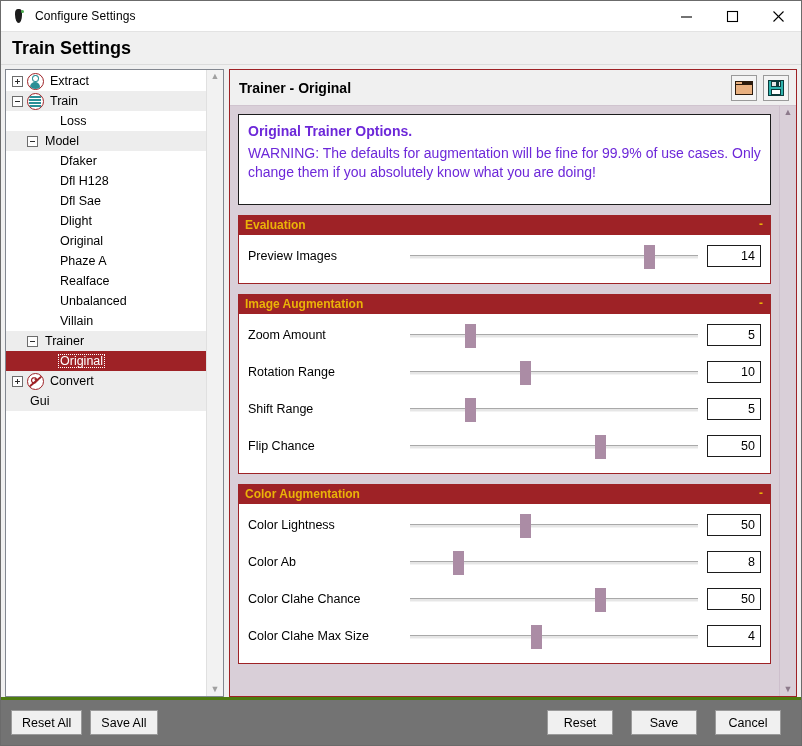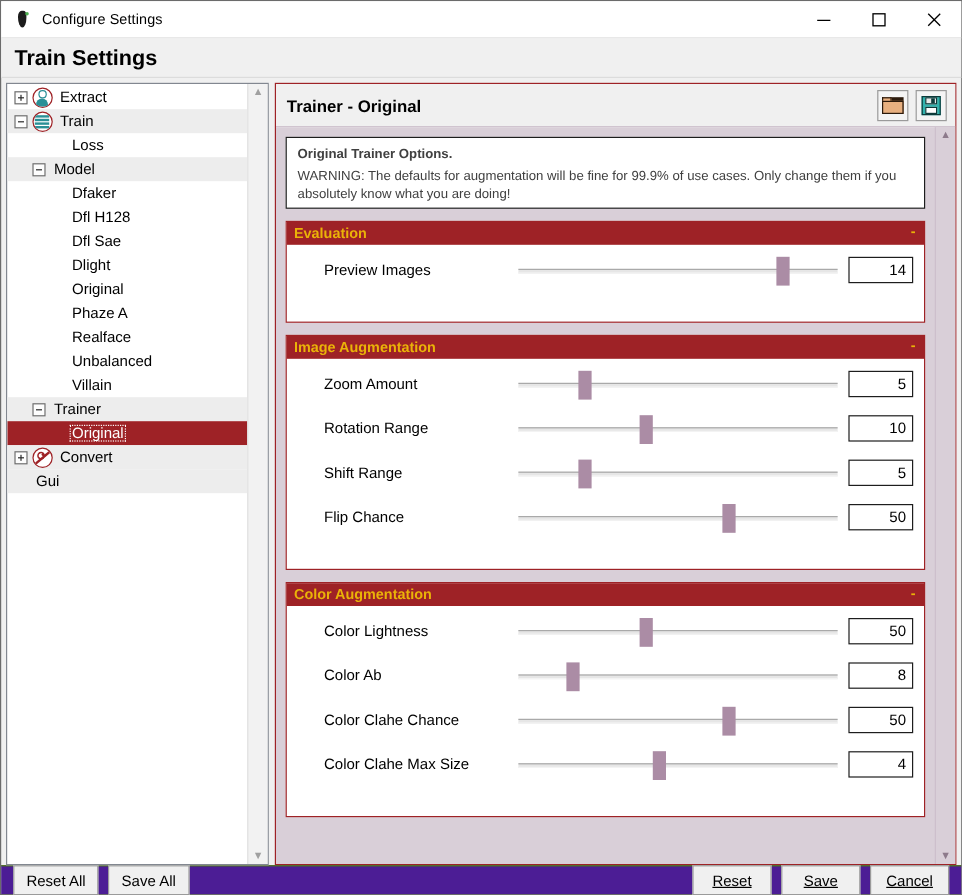--- a/index.html
+++ b/index.html
@@ -250,23 +250,23 @@
     flex: 1 1 auto;
     padding: 8px 8px 8px 8px;
     overflow: hidden;
     min-width: 0;
   }
 
   
   .info-box {
     border: 1px solid #1d1d1d;
     background: #ffffff;
-    padding: 7px 9px 3px 9px;
-    font-size: 11px;
-    color: #404040;
+    padding: 7px 9px 22px 9px;
+    font-size: 14px;
+    color: #6d28d9;
     line-height: 1.35;
   }
   .info-box .ihead { font-weight: bold; }
   .info-box .ibody { margin-top: 3px; }
 
   
   .section {
     margin-top: 10px;
     border: 1px solid #9e2226;
     background: #ffffff;
@@ -278,21 +278,21 @@
     font-weight: bold;
     height: 19px;
     display: flex; align-items: center;
     padding: 0 7px 0 6px;
   }
   .section-head .sh-sp { flex: 1 1 auto; }
   .section-head .collapse {
     font-size: 12px; font-weight: bold; line-height: 1;
     padding-bottom: 2px;
   }
-  .section-body { padding: 3px 9px 24px 9px; margin-left: 22px; }
+  .section-body { padding: 3px 9px 8px 9px; }
 
   .opt-row {
     display: flex; align-items: center;
     height: 37px;
   }
   .opt-label {
     width: 162px; flex: 0 0 auto;
     font-size: 12.5px; color: #000;
   }
   .slider {
@@ -324,40 +324,40 @@
     background: #ffffff;
     font-size: 12.5px;
     color: #000;
     display: flex; align-items: center; justify-content: flex-end;
     padding-right: 5px;
   }
 
   
   .footer {
     flex: 0 0 auto;
-    height: 24px;
-    background: #4c1d95;
+    height: 48px;
+    background: #737373;
     display: flex; align-items: center;
     padding: 0 10px;
-    border-top: 1px solid #4d7c0f;
+    border-top: 3px solid #4d7c0f;
   }
   .footer .fsp { flex: 1 1 auto; }
   .btn {
     min-width: 66px;
     height: 25px;
     border: 1px solid #9a9a9a;
     background: #f0f0f0;
     font-size: 12.5px;
     color: #000;
     display: inline-flex; align-items: center; justify-content: center;
     padding: 0 10px;
     margin-right: 8px;
     font-family: "Liberation Sans", sans-serif;
   }
-  .btn-right { margin-left: 8px; margin-right: 0; text-decoration: underline; }
+  .btn-right { margin-left: 8px; margin-right: 10px; }
 </style>
 </head>
 <body>
 
 <div class="window">
 
   <div class="titlebar">
     <div class="app-icon">
       <div class="blob"></div>
         <div class="dot"></div>

